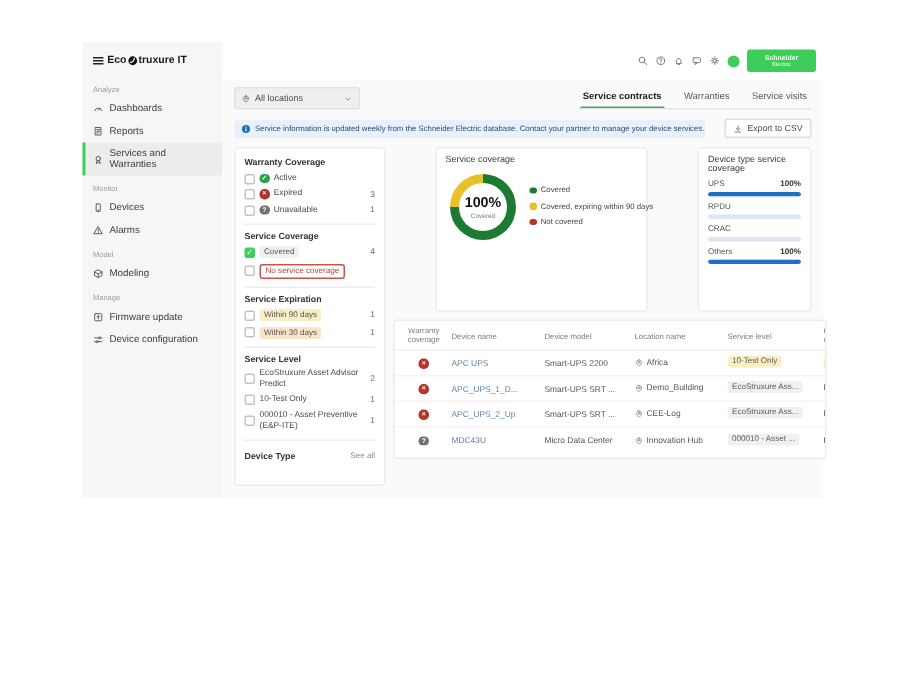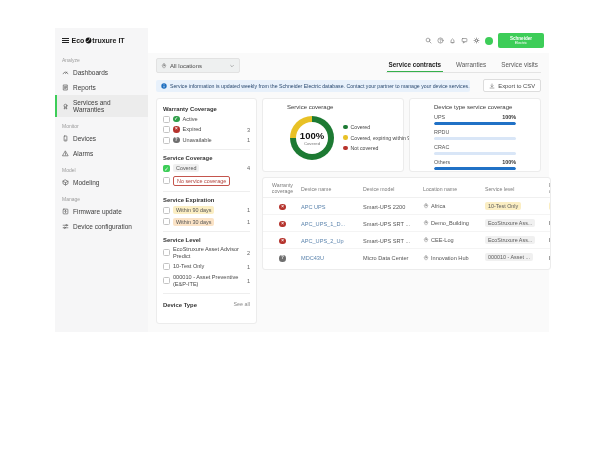--- a/index.html
+++ b/index.html
@@ -63,21 +63,21 @@
   .b-yellow-badge { background:var(--badge-yellow-bg); }
   .b-orange-badge { background:var(--badge-orange-bg); }
   .cnt { margin-left:auto; color:#666; font-size:5.6px; }
   .sep { border-top:1px solid #eee; margin:5px 0; }
   .fg-footer { display:flex; justify-content:space-between; align-items:center; margin-top:2px; }
   .see-all { color:#8a8a8a; font-size:5.4px; cursor:pointer; }
 
   
   .right-col { flex:1; display:flex; flex-direction:column; gap:5px; min-width:0; }
   .cards-row { display:flex; gap:5px; }
-  .half-card { width:142px; height:74px; padding:5px 24px; }
+  .half-card { width:142px; height:110px; padding:5px 6px;margin-left:28px; }
   .card-title { font-size:6px; color:#3a3a3a; }
   .cov-body { display:flex; gap:9px; align-items:flex-start; margin-top:6px; }
   .donut { width:44px; height:44px; border-radius:50%; display:grid; place-items:center; flex-shrink:0; margin-left:3px; }
   .donut-hole { width:32px; height:32px; border-radius:50%; background:#fff; display:flex; flex-direction:column; align-items:center; justify-content:center; }
   .donut-val { font-size:9.5px; font-weight:bold; color:#111; }
   .donut-lbl { font-size:4.3px; color:#777; margin-top:0.5px; }
   .legend { display:flex; flex-direction:column; gap:4.5px; margin-top:8px; }
   .lg-row { display:flex; align-items:center; gap:3px; }
   .lg-dot { width:4.5px; height:4.5px; border-radius:50%; flex-shrink:0; }
   .lg-txt { font-size:5.2px; color:#444; white-space:nowrap; }

